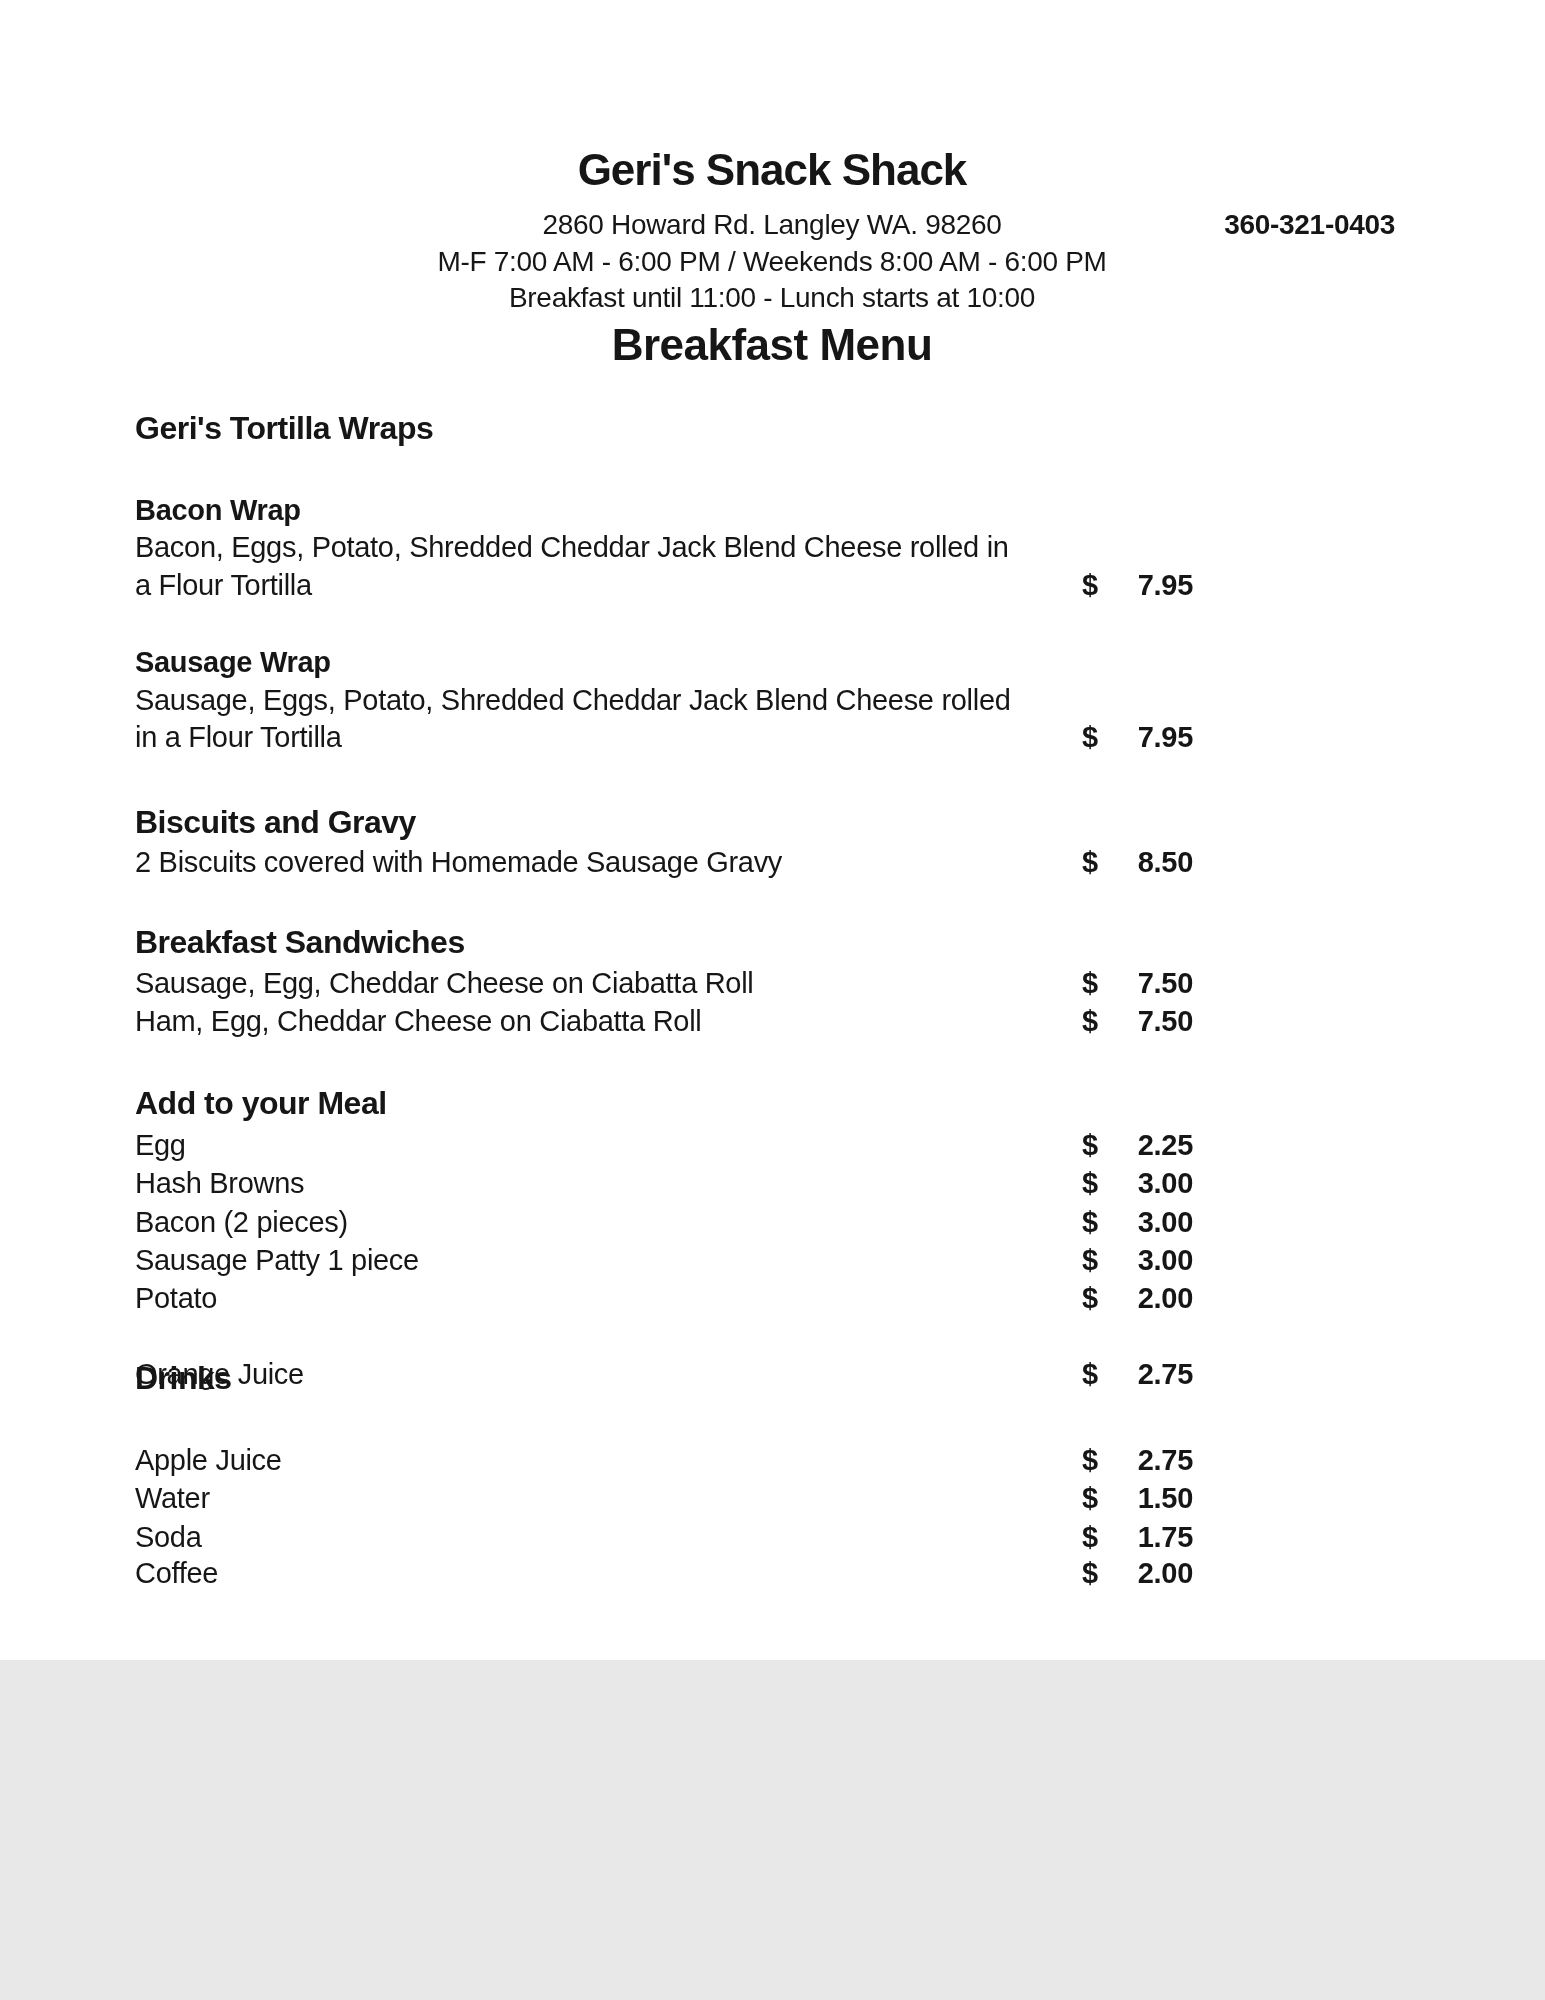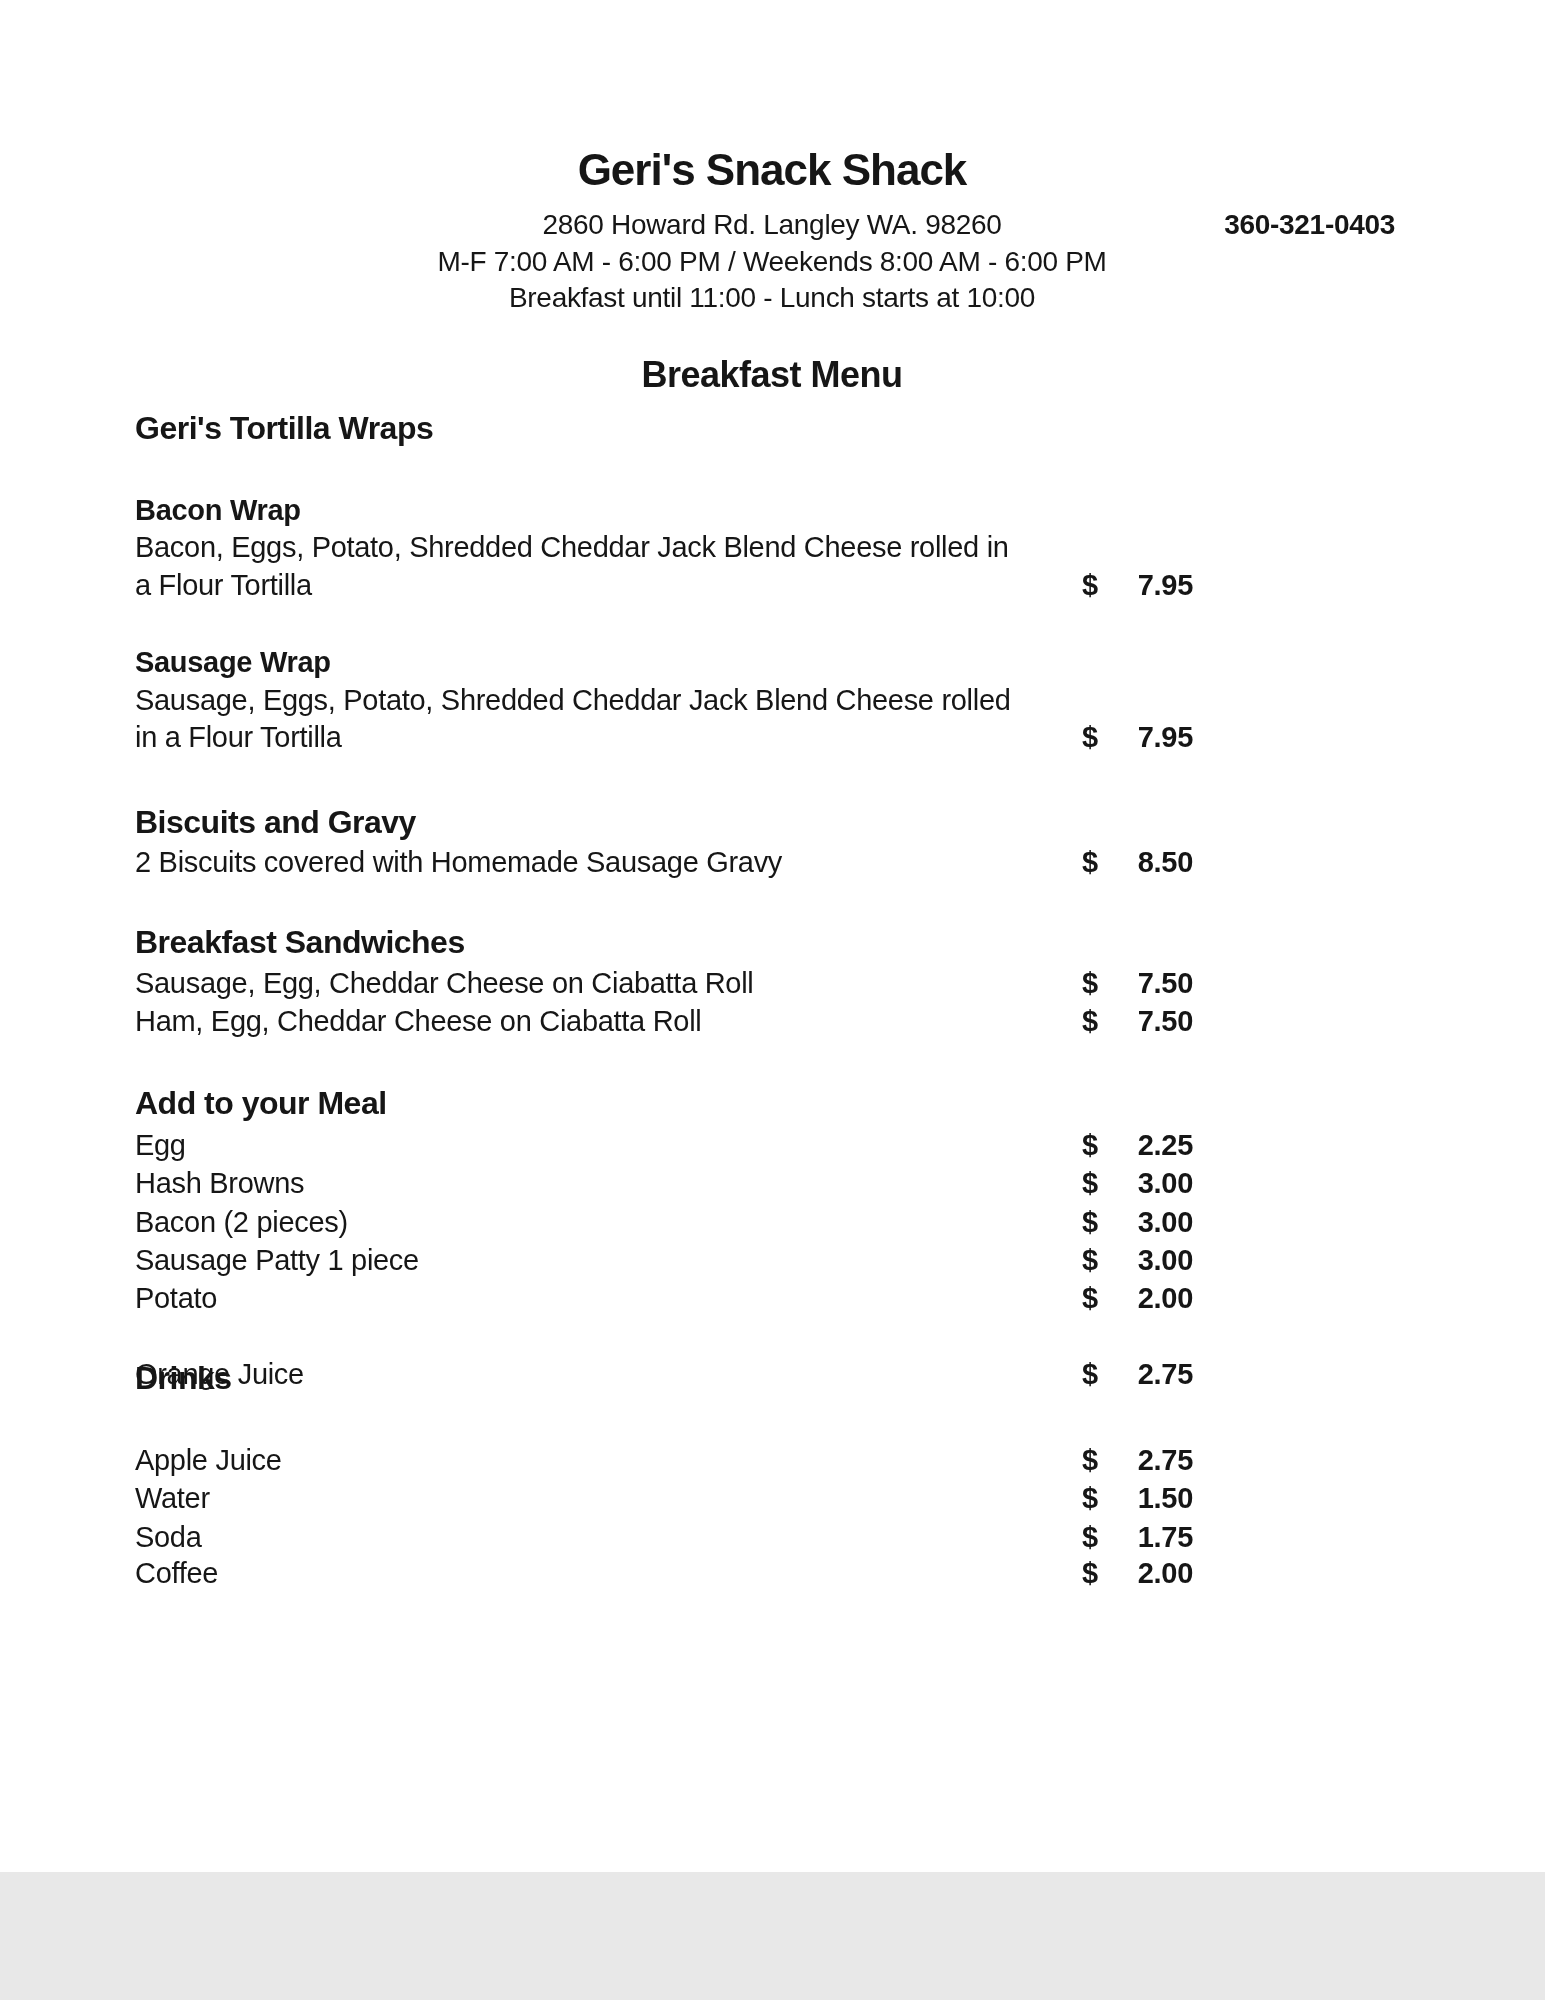--- a/index.html
+++ b/index.html
@@ -1,18 +1,18 @@
 <!DOCTYPE html>
 <html><head>
 <meta charset="utf-8">
 <style>
   html,body { margin:0; padding:0; background:#e8e8e8; }
   .page {
     position:relative;
-    width:1545px; height:1872px;
+    width:1545px; height:1660px;
     background:#ffffff;
     margin:0 auto;
     font-family:"Liberation Sans","DejaVu Sans",sans-serif;
     color:#161616;
     overflow:hidden;
   }
   .row {
     position:absolute;
     left:135px;
     width:1274px;
@@ -28,25 +28,24 @@
     font-weight:bold;
     line-height:72px;
     letter-spacing:-1px;
   }
   .sub-line {
     font-size:28px;
     font-weight:normal;
     line-height:38px;
   }
   .menu-title {
-    font-size:36px;
+    font-size:44px;
     font-weight:bold;
     line-height:58px;
     letter-spacing:-0.5px;
-    margin-top:30px;
   }
   .phone {
     position:absolute;
     top:206px;
     right:150px;
     font-size:28px;
     font-weight:bold;
     line-height:38px;
     letter-spacing:-0.3px;
   }

